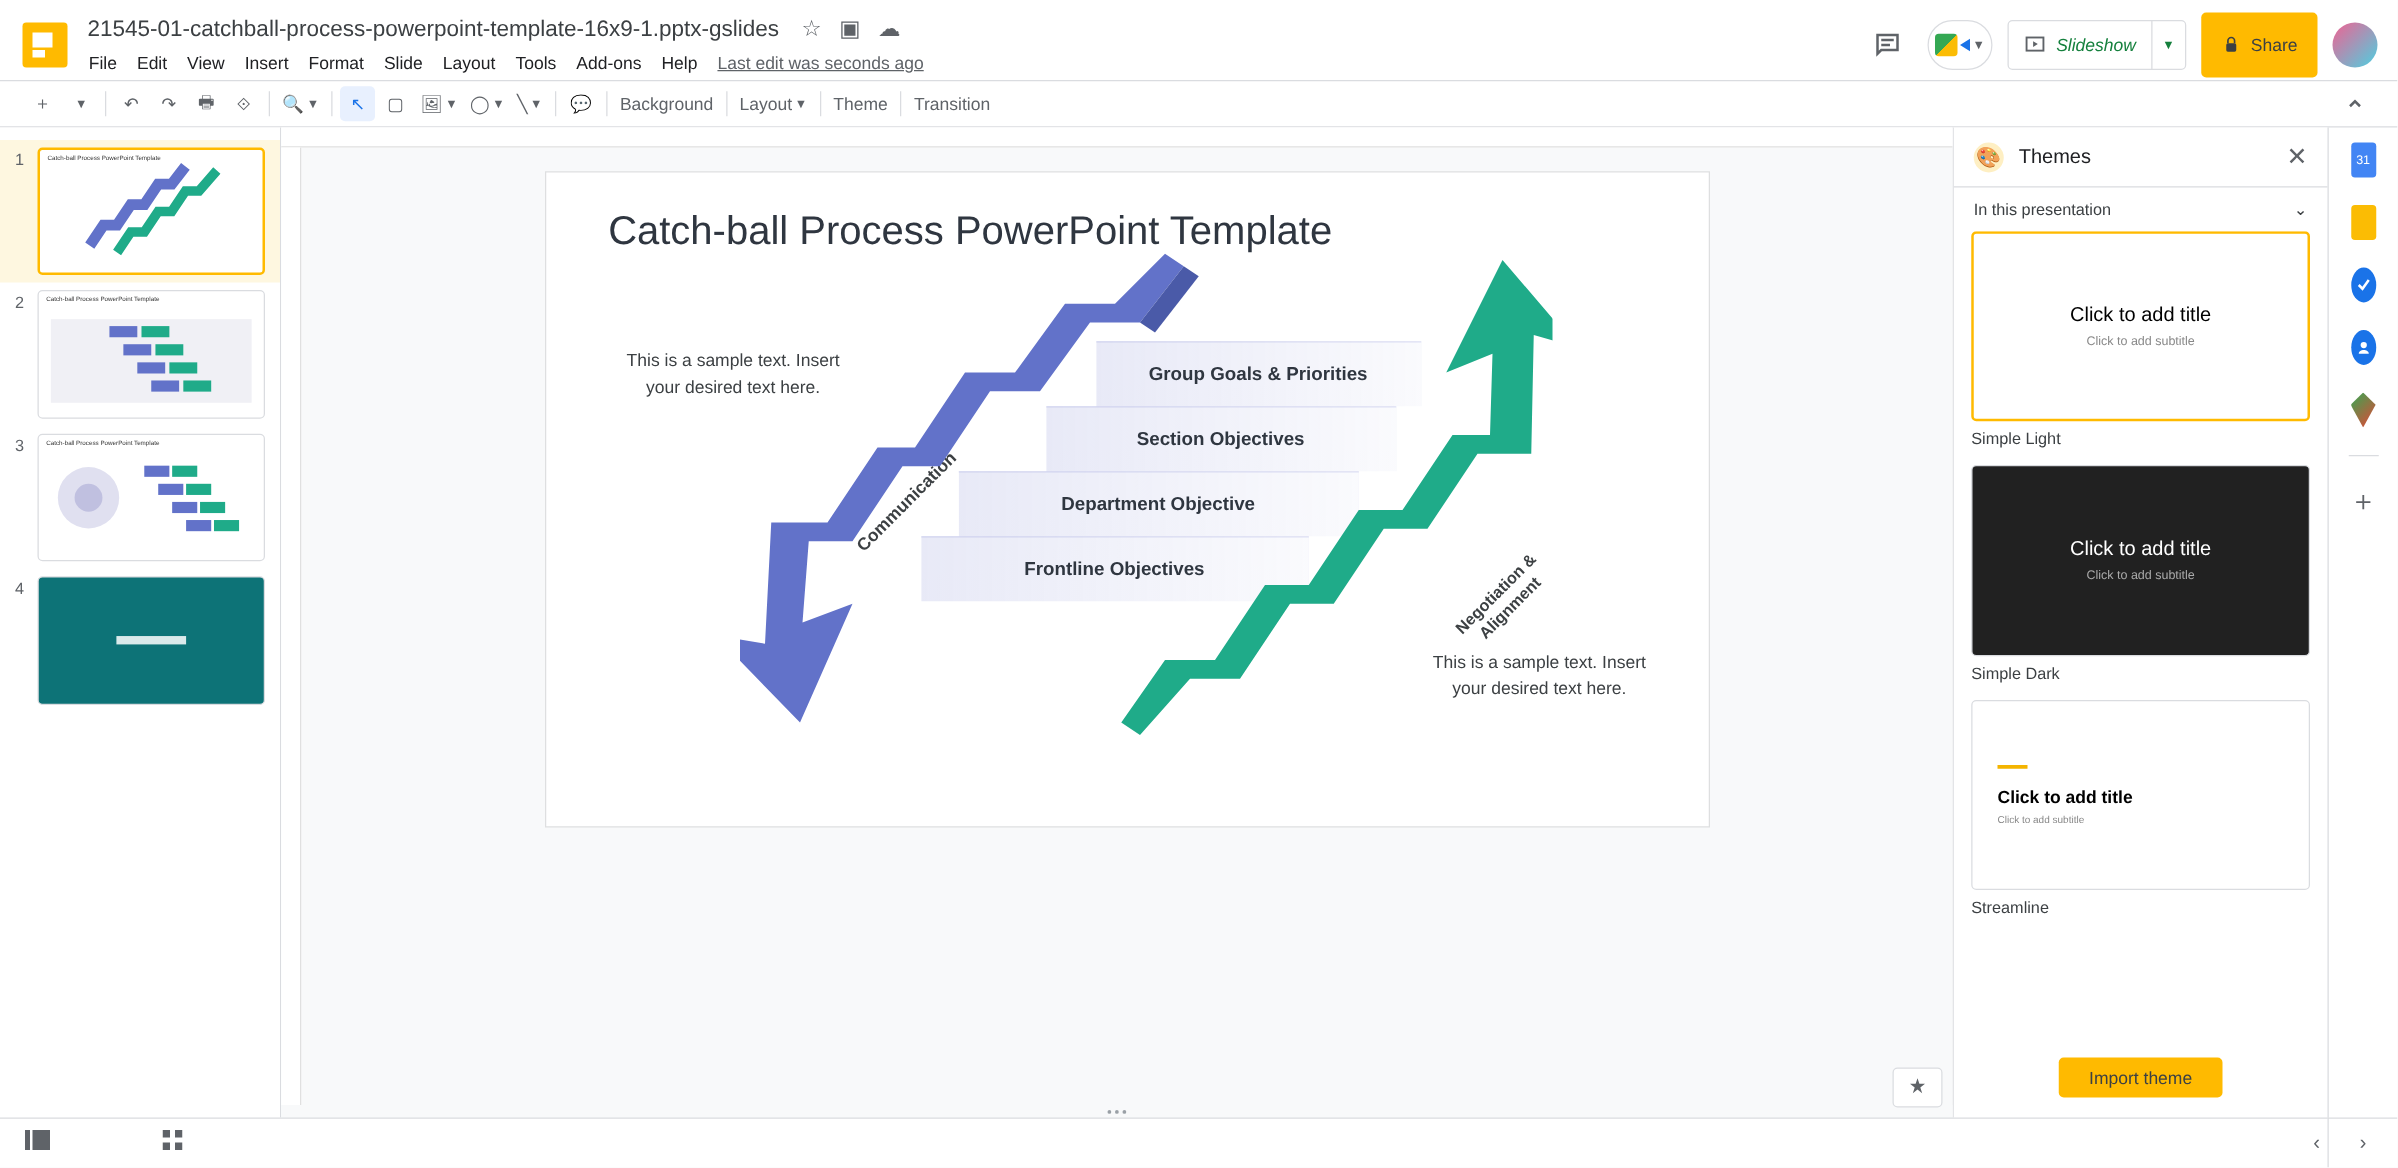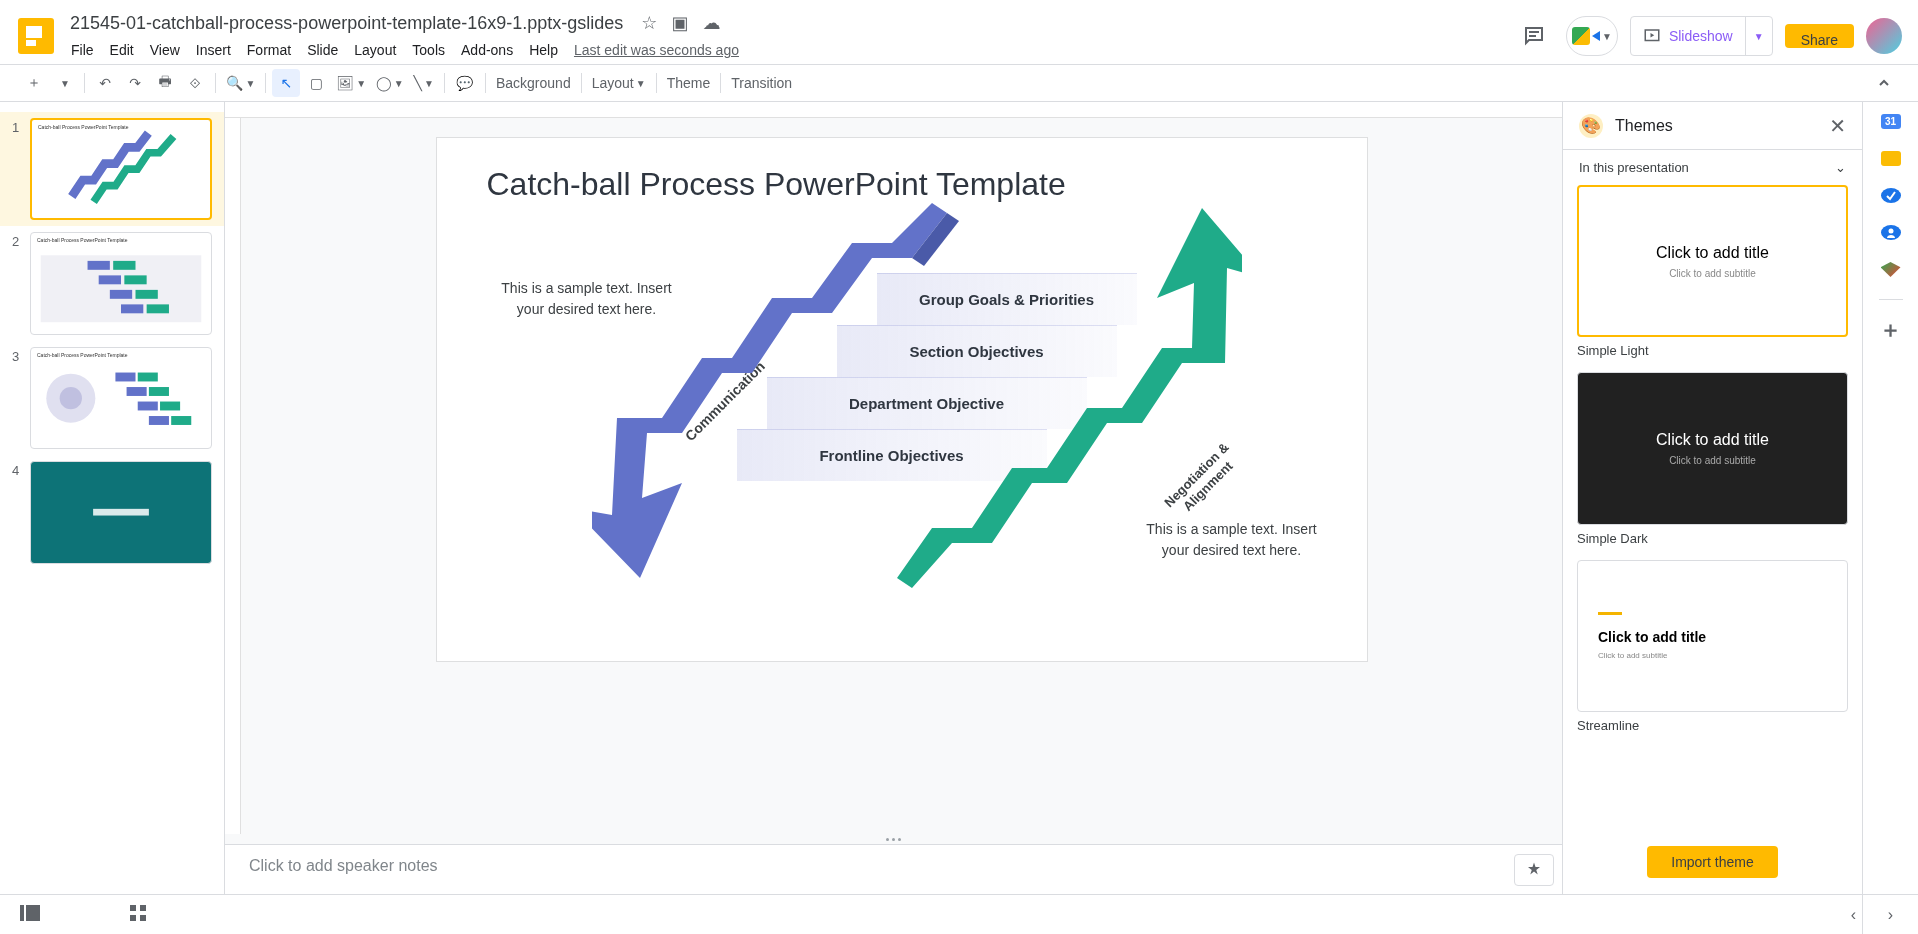--- a/index.html
+++ b/index.html
@@ -18,23 +18,23 @@
 .title-icons span { font-size: 18px; cursor: pointer; }
 .menu-row { display: flex; gap: 2px; margin-top: 2px; font-size: 14px; color: #202124; }
 .menu-item { padding: 4px 7px; border-radius: 4px; cursor: pointer; }
 .last-edit { color: #5f6368; text-decoration: underline; padding: 4px 7px; }
 .header-right { display: flex; align-items: center; gap: 12px; }
 .icon-btn { width: 40px; height: 40px; display: flex; align-items: center; justify-content: center; border-radius: 50%; cursor: pointer; color: #5f6368; }
 .meet-btn { width: 52px; height: 40px; display: flex; align-items: center; justify-content: center; border-radius: 20px; cursor: pointer; border: 1px solid #dadce0; background: #fff; }
 .meet-icon { width: 24px; height: 18px; position: relative; }
 .meet-icon-rect { width: 18px; height: 18px; border-radius: 3px; background: linear-gradient(135deg, #34a853 50%, #fbbc04 50%); position: absolute; }
 .meet-icon-tri { position: absolute; right: -4px; top: 4px; width: 0; height: 0; border-top: 5px solid transparent; border-bottom: 5px solid transparent; border-right: 8px solid #1a73e8; }
-.slideshow-btn { height: 40px; border: 1px solid #dadce0; border-radius: 4px; display: flex; align-items: center; gap: 8px; padding: 0 12px; cursor: pointer; background: #fff; color: #8b5cf6; font-size: 14px; }
+.slideshow-btn { height: 40px; border: 1px solid #dadce0; border-radius: 4px; display: flex; align-items: center; gap: 8px; padding: 0 12px; cursor: pointer; background: #fff; color: #15803d; font-size: 14px; font-style: italic; }
 .slideshow-drop { border-left: 1px solid #dadce0; height: 40px; display: flex; align-items: center; padding: 0 8px; margin-left: 4px; margin-right: -12px; }
-.share-btn { height: 24px; background: #ffba00; border-radius: 4px; display: flex; align-items: center; gap: 8px; padding: 0 16px; cursor: pointer; color: #3c4043; font-size: 14px; font-weight: 500; flex-direction: column; }
+.share-btn { height: 52px; background: #ffba00; border-radius: 4px; display: flex; align-items: center; gap: 8px; padding: 0 16px; cursor: pointer; color: #3c4043; font-size: 14px; font-weight: 500; }
 .avatar { width: 36px; height: 36px; border-radius: 50%; background: linear-gradient(135deg, #f06292, #4dd0e1); }
 
 
 .toolbar { height: 38px; border-top: 1px solid #dadce0; border-bottom: 1px solid #dadce0; display: flex; align-items: center; padding: 0 20px; gap: 2px; }
 .tb-btn { height: 28px; min-width: 28px; display: flex; align-items: center; justify-content: center; border-radius: 4px; cursor: pointer; color: #5f6368; padding: 0 4px; font-size: 14px; }
 .tb-btn.active { background: #e8f0fe; color: #1a73e8; }
 .tb-sep { width: 1px; height: 20px; background: #dadce0; margin: 0 4px; }
 .tb-drop { font-size: 10px; margin-left: 2px; }
 
 
@@ -96,21 +96,21 @@
 .theme-preview.streamline { align-items: flex-start; padding: 20px; }
 .theme-preview.streamline::before { content: ""; width: 24px; height: 3px; background: #f4b400; margin-bottom: 8px; }
 .tp-title { font-size: 16px; }
 .tp-sub { font-size: 10px; color: #888; }
 .theme-preview.dark .tp-sub { color: #aaa; }
 .theme-name { font-size: 13px; color: #3c4043; margin-top: 6px; }
 .import-btn { margin: 12px auto 16px; padding: 8px 24px; background: #ffba00; border-radius: 4px; font-size: 14px; color: #3c4043; font-weight: 500; cursor: pointer; text-align: center; width: fit-content; }
 
 
 .side-panel { width: 56px; border-left: 1px solid #dadce0; display: flex; flex-direction: column; align-items: center; padding: 12px 0; gap: 22px; }
-.sp-icon { width: 20px; height: 15px; cursor: pointer; border-radius: 4px; display: flex; align-items: center; justify-content: center; font-weight: bold; }
+.sp-icon { width: 20px; height: 28px; cursor: pointer; border-radius: 4px; display: flex; align-items: center; justify-content: center; }
 .sp-cal { background: #4285f4; color: #fff; font-size: 10px; border-radius: 3px; }
 .sp-keep { background: #fbbc04; border-radius: 3px; }
 .sp-tasks { background: #1a73e8; border-radius: 50%; }
 .sp-contacts { background: #1a73e8; border-radius: 50%; }
 .sp-maps { background: linear-gradient(135deg, #34a853, #ea4335); clip-path: polygon(50% 0, 100% 35%, 50% 100%, 0 35%); }
 .sp-plus { color: #5f6368; font-size: 22px; }
 
 
 .footer-bar { height: 40px; border-top: 1px solid #dadce0; display: flex; align-items: center; padding: 0 20px; gap: 90px; }
 .footer-btn { color: #5f6368; cursor: pointer; }
@@ -311,21 +311,20 @@
         </div>
       </div>
     </div>
     <div class="drag-handle">
       <div class="drag-dots">
           <span></span>
           <span></span>
           <span></span>
         </div>
     </div>
-    <div class="notes">Click to add speaker notes</div>
     <div class="explore-btn">
       <svg width="18" height="18" viewBox="0 0 24 24">
           <path d="M12 2l2 6h6l-5 4 2 6-5-4-5 4 2-6-5-4h6z" fill="#5f6368"></path>
         </svg>
     </div>
   </div>
 
   <div class="themes-panel">
     <div class="themes-header">
       <div class="themes-icon">🎨</div>

